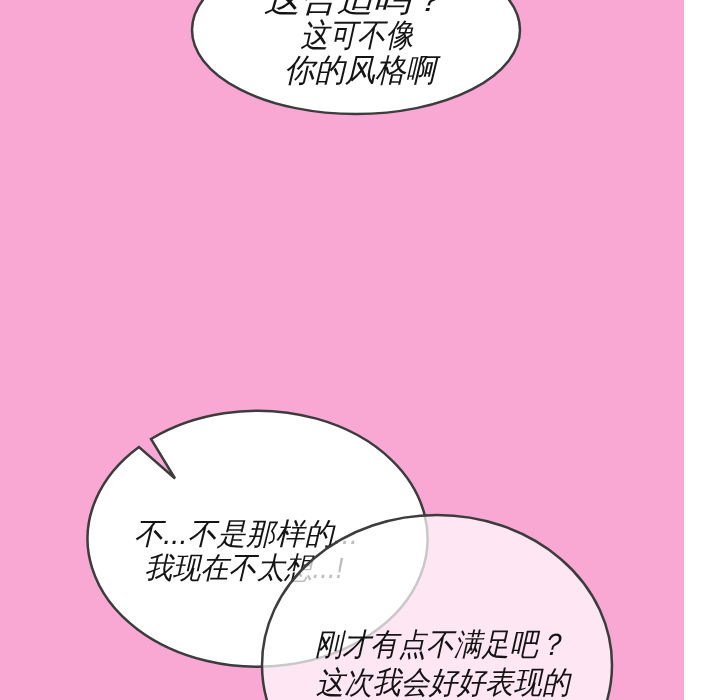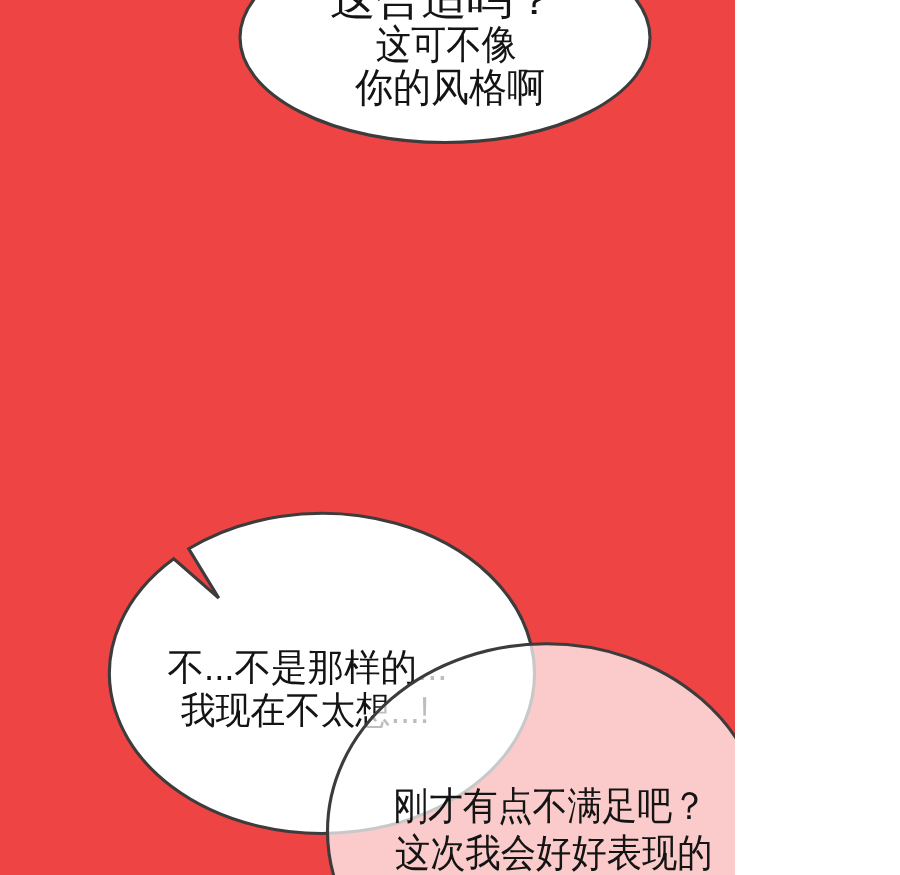--- a/index.html
+++ b/index.html
@@ -2,24 +2,25 @@
 <html><head>
 <meta charset="utf-8">
 <style>
   html, body {
     margin: 0;
     padding: 0;
     background: #ffffff;
   }
   .panel {
     position: relative;
-    width: 588px;
+    width: 684px;
     height: 700px;
     overflow: hidden;
-    background: #ef4444;
+    background: #f9a8d4;
+    font-style: italic;
   }
   .panel svg {
     display: block;
     width: 720px;
     height: 700px;
   }
   .bubble {
     fill: #ffffff;
     stroke: #3c3c3c;
     stroke-width: 2.5;

